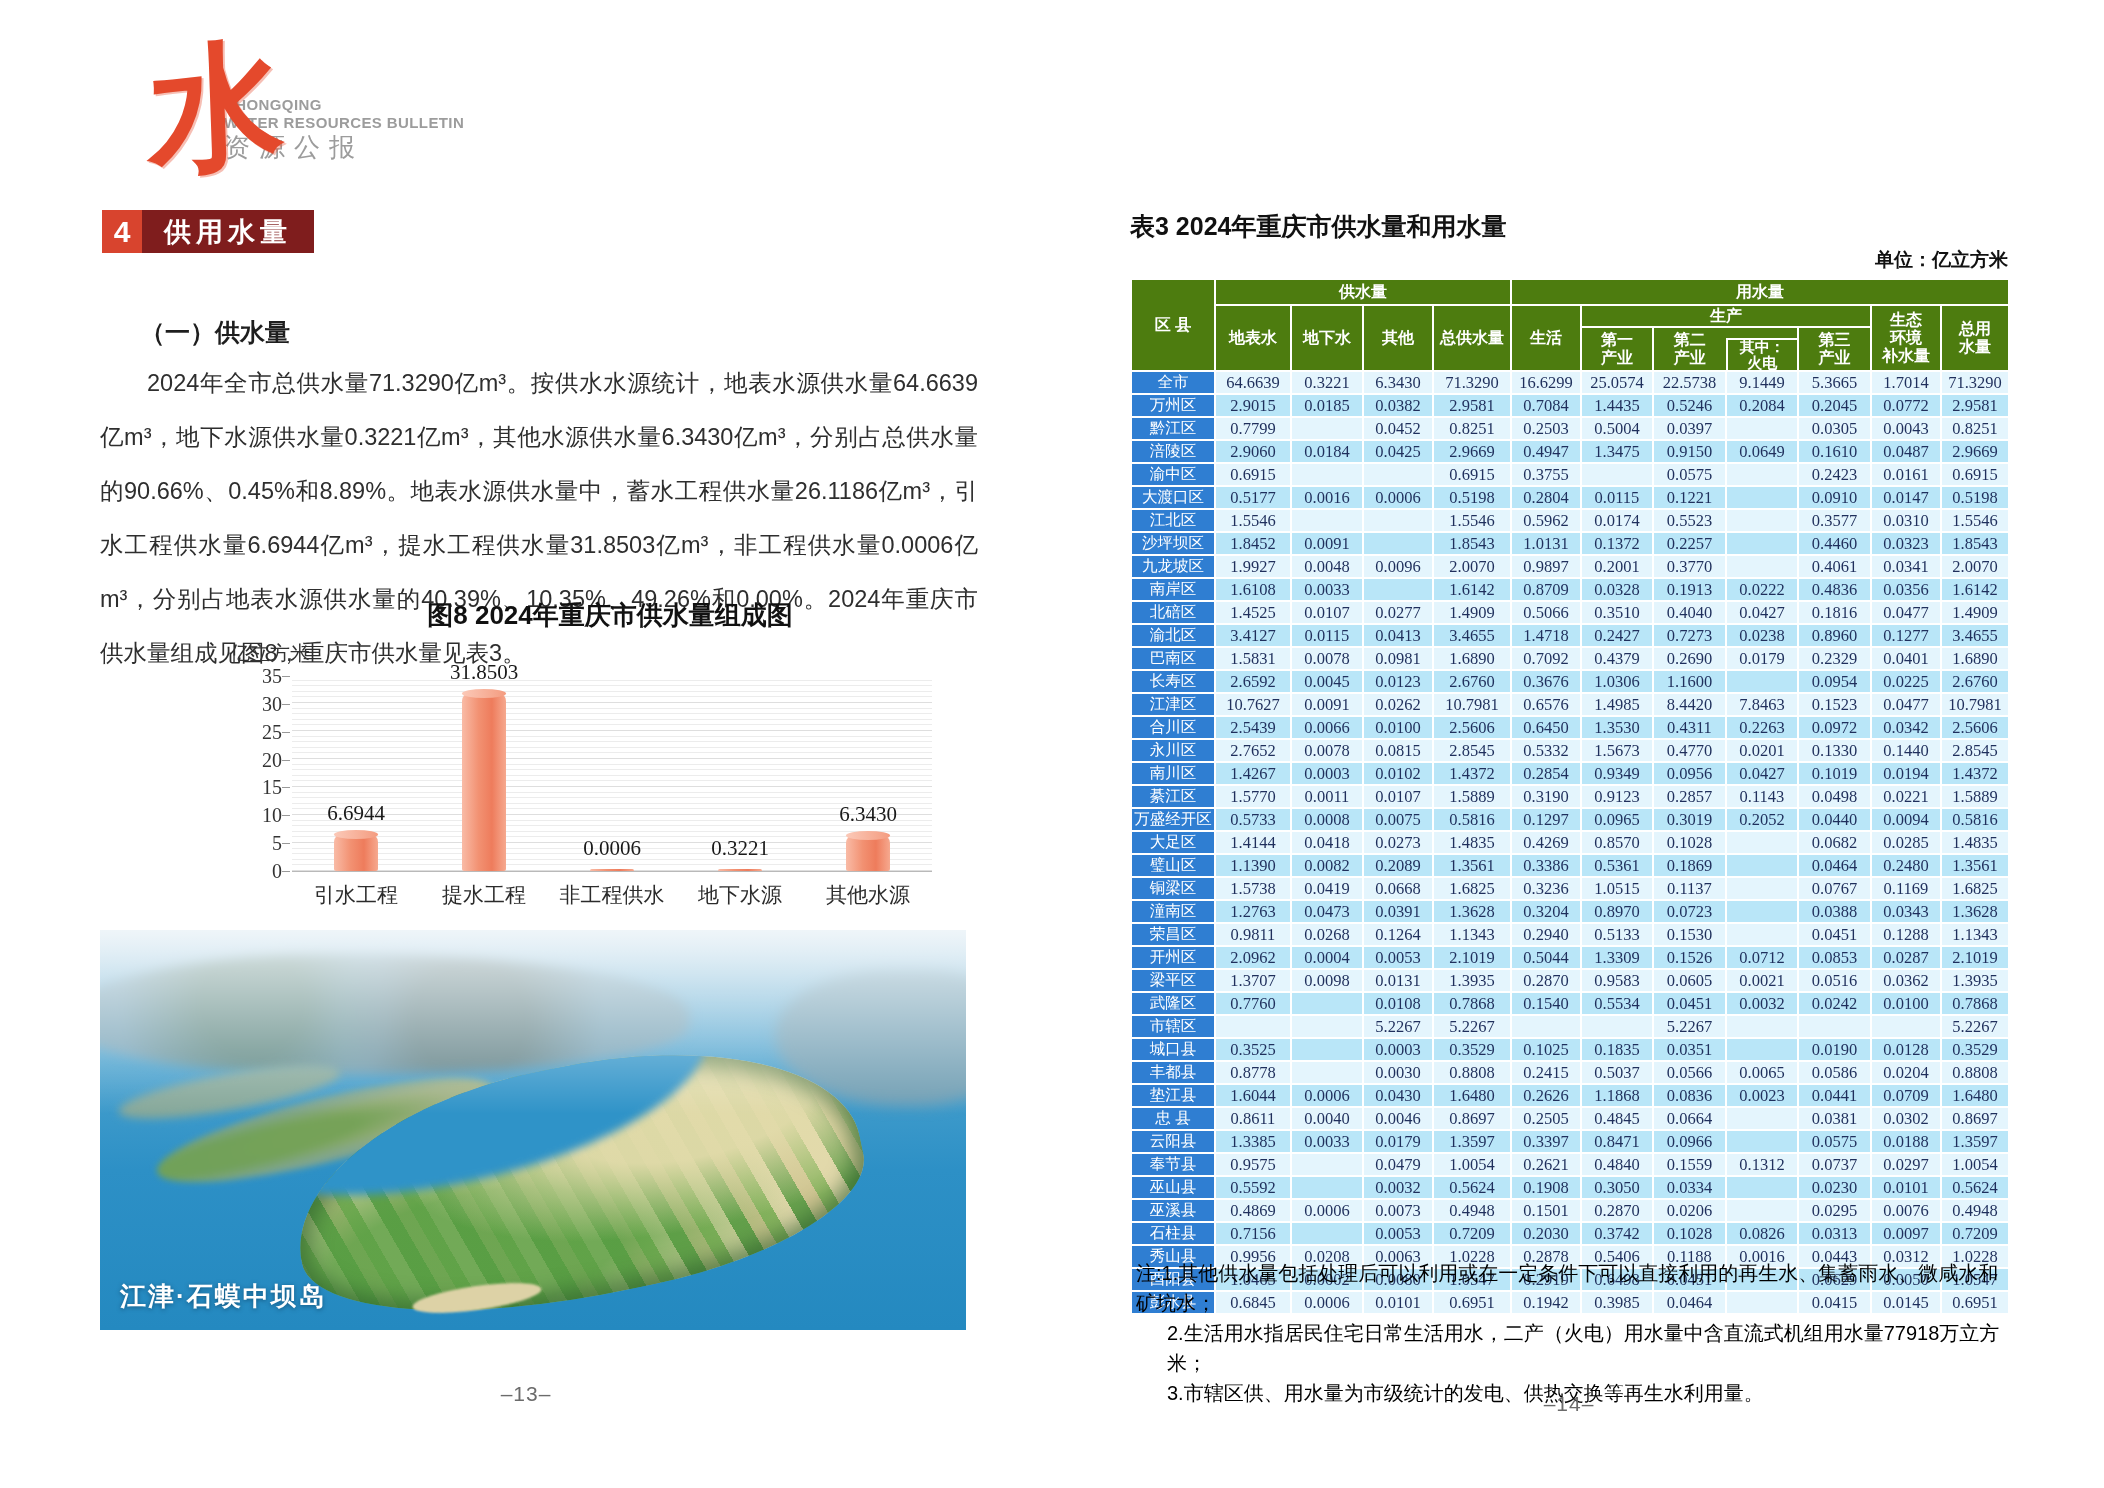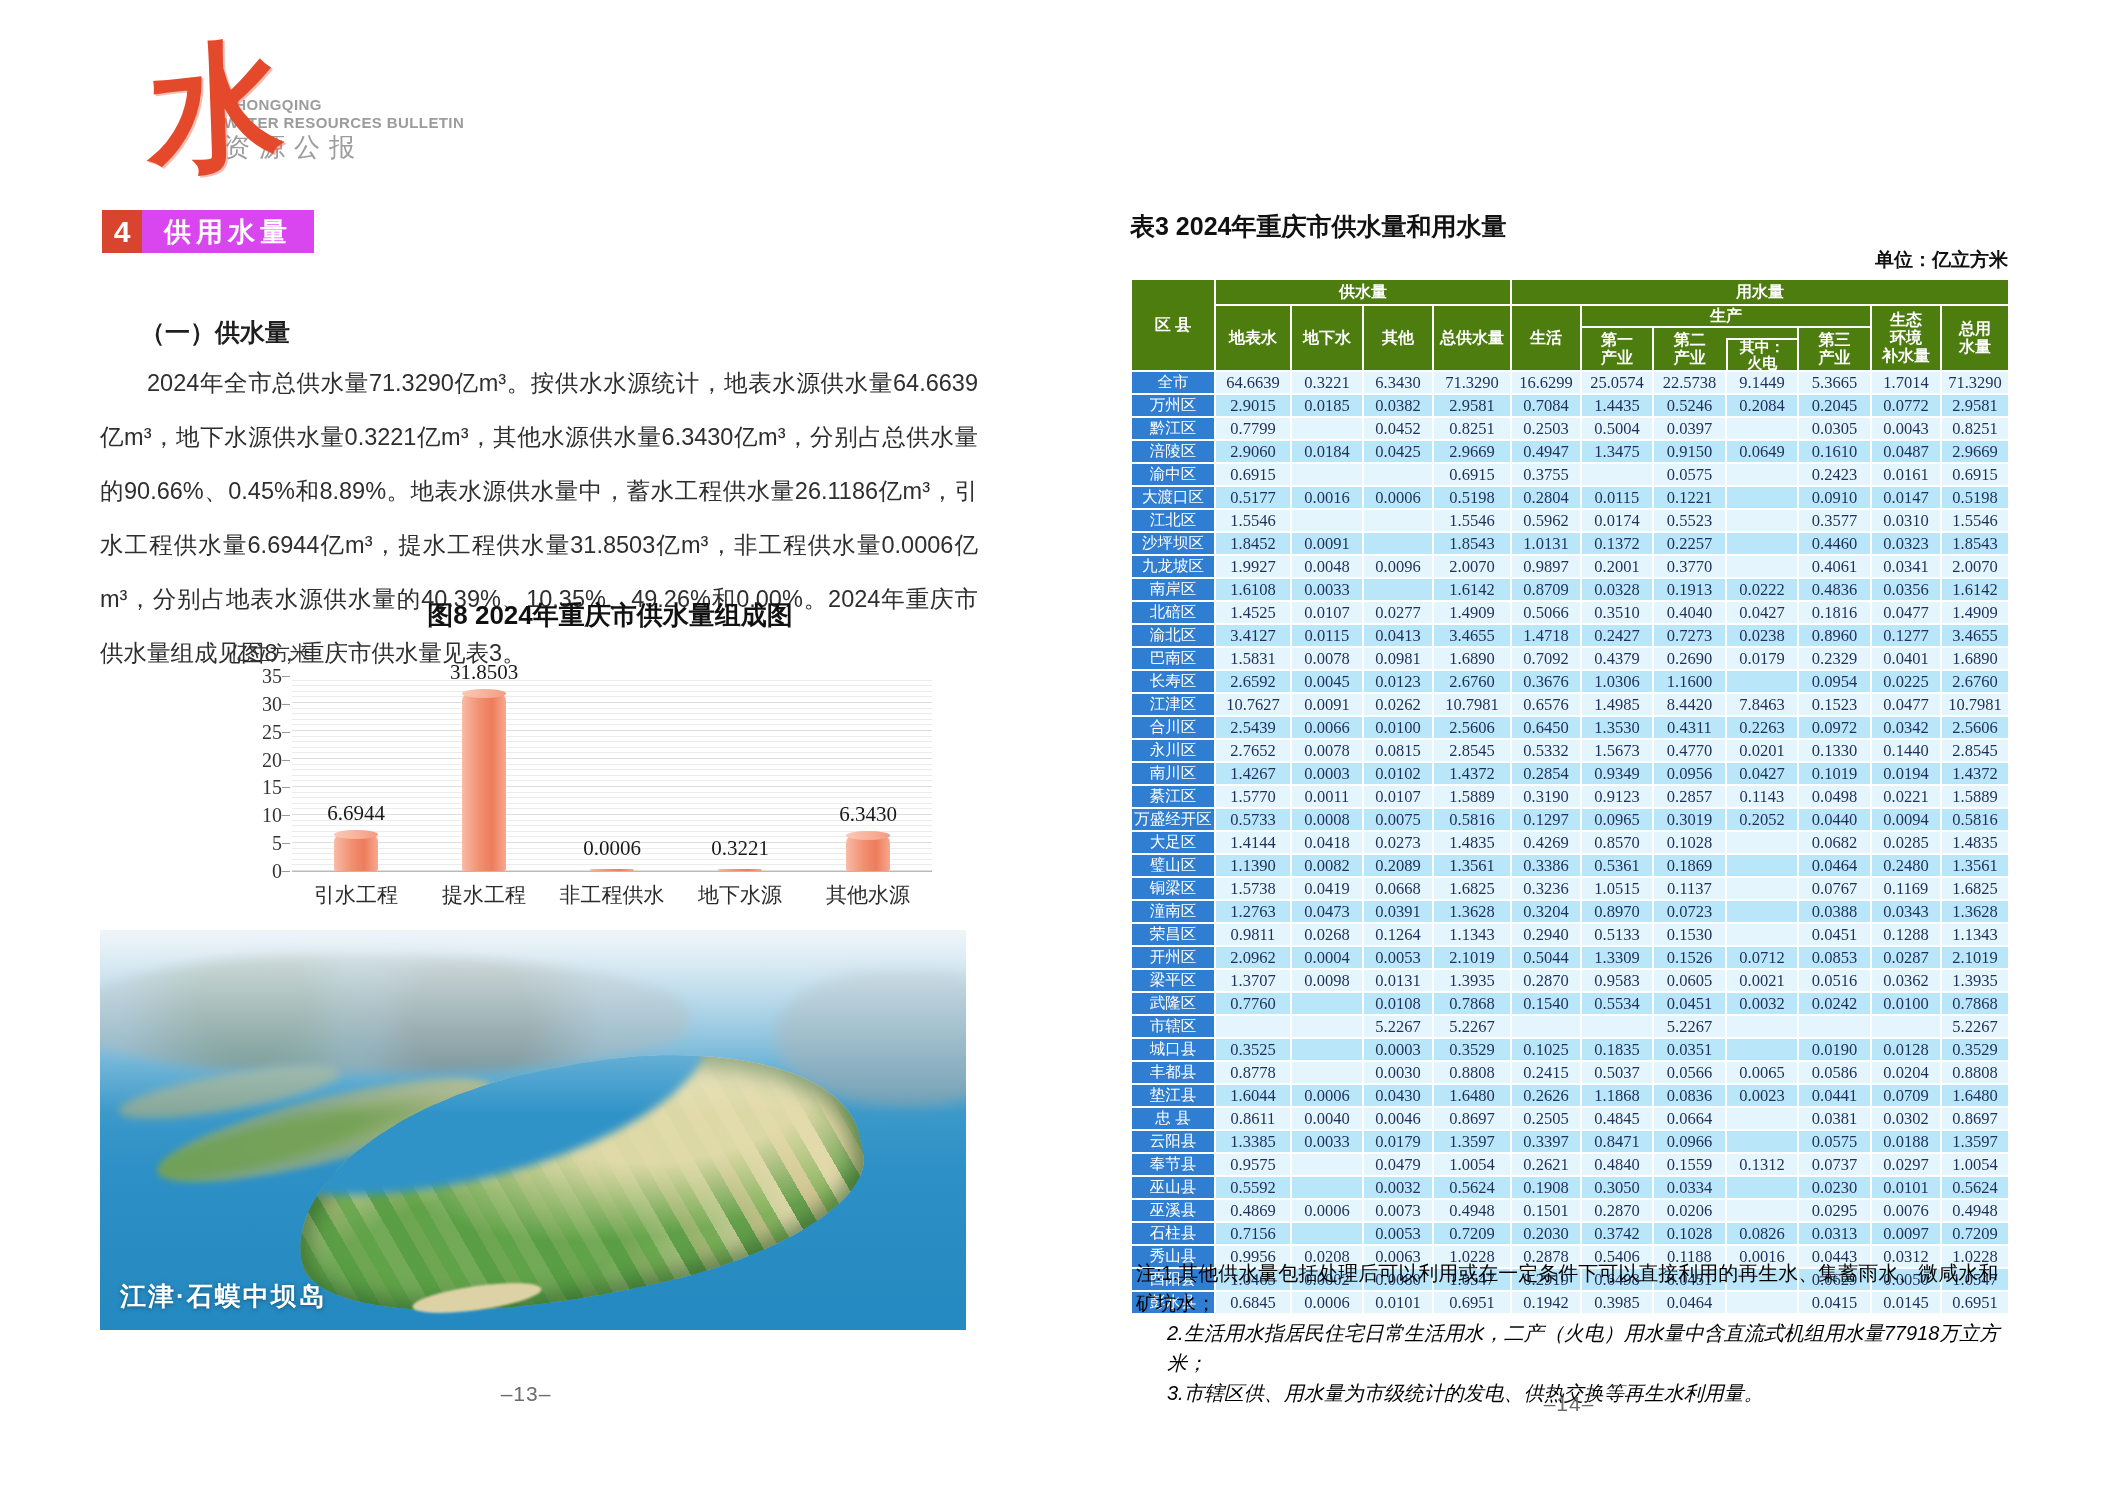--- a/index.html
+++ b/index.html
@@ -12,21 +12,21 @@
   
   .logo-box { position:absolute; left:102px; top:25px; width:100px; height:128px; background:#29c2ec; }
   .logo-cn1 { position:absolute; left:10px; top:58px; color:#fff; font-size:37px; font-weight:bold; letter-spacing:2px; }
   .logo-cn2 { position:absolute; left:10px; top:96px; color:#fff; font-size:37px; font-weight:bold; }
   .logo-water { position:absolute; left:148px; top:40px; font-size:136px; line-height:1; color:#e4492c; font-family:"Liberation Serif", serif; font-weight:bold; transform:rotate(-6deg) skewX(-4deg); text-shadow:2px 2px 0 rgba(228,73,44,.35); z-index:3; }
   .logo-en { position:absolute; left:224px; top:96px; color:#9c9c9c; font-size:15px; font-weight:bold; line-height:18px; letter-spacing:.4px; }
   .logo-sub { position:absolute; left:224px; top:130px; color:#9c9c9c; font-size:26px; letter-spacing:9px; }
 
   
   .sec-num { position:absolute; left:102px; top:210px; width:40px; height:43px; background:#d8442e; color:#fff; font-size:30px; font-weight:bold; display:flex; align-items:center; justify-content:center; }
-  .sec-title { position:absolute; left:142px; top:210px; height:43px; padding:0 22px; background:#d946ef; color:#fff; font-size:27px; font-weight:bold; letter-spacing:5px; display:flex; align-items:center; }
+  .sec-title { position:absolute; left:142px; top:210px; height:43px; padding:0 22px; background:#7f1d1d; color:#fff; font-size:27px; font-weight:bold; letter-spacing:5px; display:flex; align-items:center; }
 
   .subsection { position:absolute; left:140px; top:316px; font-size:25px; font-weight:bold; color:#1e1e1e; }
 
   .paragraph { position:absolute; left:100px; top:356px; width:878px; font-size:23.5px; line-height:54px; color:#2e2e2e; text-align:justify; text-indent:2em; }
 
   
   .chart { position:absolute; left:230px; top:598px; width:760px; height:320px; }
   .chart-title { position:absolute; left:0; top:0; width:100%; text-align:center; font-size:26px; font-weight:bold; color:#111; }
   .chart-unit { position:absolute; left:0; top:42px; font-size:20px; color:#333; }
   .plot { position:absolute; left:62px; top:78px; width:640px; height:196px; border-bottom:1px solid #b9b9b9;
@@ -88,21 +88,21 @@
   .watertbl tbody tr { height:21.5px; }
   .watertbl td.rlabel { background:#2f7ed2; color:#fff; font-size:15.5px; }
   .watertbl td.val { font-family:"Liberation Serif", serif; font-size:16.5px; color:#1f2f5c; }
   .watertbl tbody tr.light td.val { background:#e4f5fd; }
   .watertbl tbody tr.dark td.val { background:#b9e6f8; }
   th.combo { position:relative;margin-top:40px; }
   .combo-label { position:absolute; left:0; top:0; width:50%; height:100%; display:flex; align-items:center; justify-content:center; }
   .huodian { position:absolute; right:0; bottom:0; width:50%; height:32px; border-top:2px solid #fff; border-left:2px solid #fff; display:flex; align-items:center; justify-content:center; font-size:15px; line-height:1.1; }
 
   .notes { position:absolute; left:1136px; top:1258px; width:872px; font-size:20px; line-height:1.5; color:#000000; list-style:none; }
-  .notes li + li { margin-left:1.55em;font-style:italic; }
+  .notes li + li { margin-left:1.55em; }
 </style>
 </head>
 <body>
 
 <div class="page-left">
 
   <span class="logo-water">水</span>
   <div class="logo-en">
     <div>CHONGQING</div>
     <div>WATER RESOURCES BULLETIN</div>

